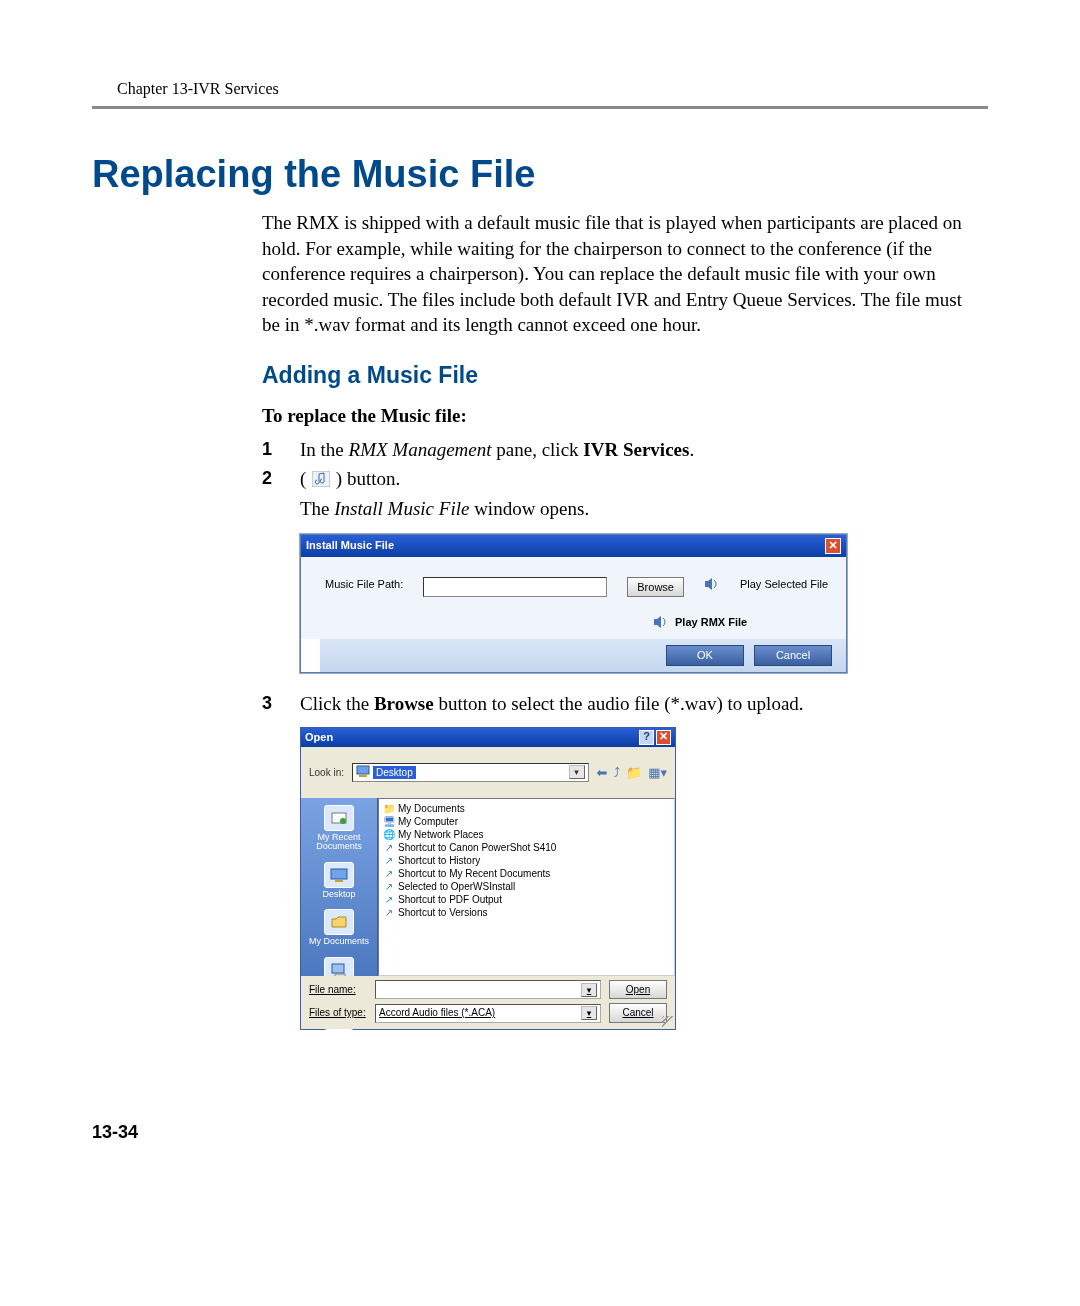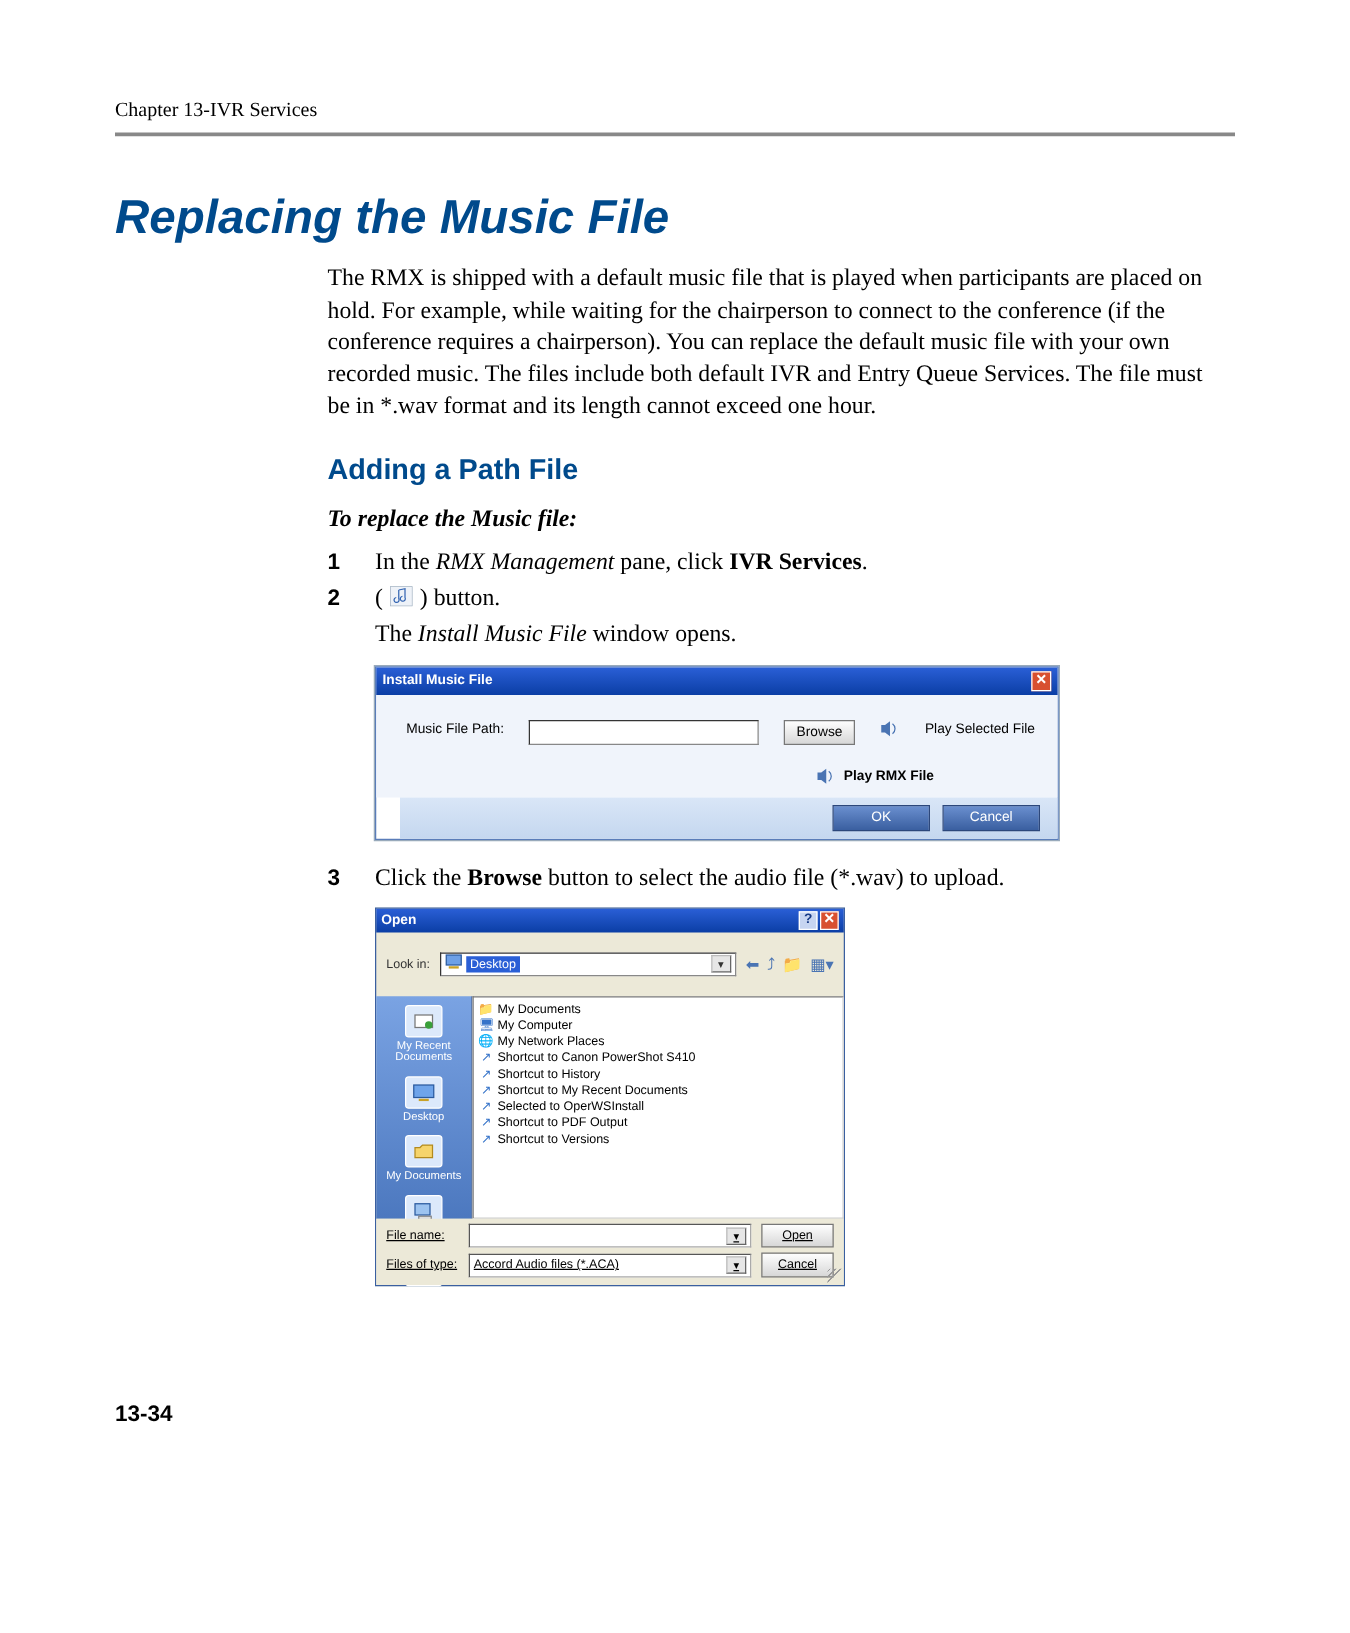--- a/index.html
+++ b/index.html
@@ -11,52 +11,51 @@
     padding: 0;
     background: #fff;
     width: 1080px;
   }
   .page {
     padding: 78px 92px 60px 92px;
   }
   .chapter-line {
     font-size: 16px;
     margin-bottom: 6px;
+    margin-left: 25px;
   }
   hr.top-rule {
     border: none;
     border-top: 3px solid #888;
     margin: 0 0 40px 0;
   }
   h1.section-title {
     color: #004a8c;
     font-family: Futura, "Century Gothic", "Trebuchet MS", Arial, sans-serif;
     font-weight: 700;
     font-size: 38px;
     margin: 10px 0 10px 0;
-    font-style: italic;
   }
   .indent-block {
     margin-left: 170px;
     margin-right: 10px;
   }
   .body-para {
     margin: 2px 0 14px 0;
   }
   h2.subhead {
     color: #004a8c;
     font-family: Futura, "Century Gothic", "Trebuchet MS", Arial, sans-serif;
     font-weight: 700;
     font-size: 23px;
     margin: 22px 0 12px 0;
   }
   .leadline {
     font-weight: bold;
     margin: 1px 0 8px 0;
-    font-style: italic;
   }
   .step-row {
     display: flex;
     margin: 0 0 4px 0;
   }
   .step-num {
     width: 38px;
     flex: 0 0 38px;
     font-family: Futura, "Century Gothic", "Trebuchet MS", Arial, sans-serif;
     font-weight: 700;
@@ -247,21 +246,21 @@
 
   <div class="chapter-line">Chapter 13-IVR Services</div>
   <hr class="top-rule">
 
   <h1 class="section-title">Replacing the Music File</h1>
 
   <div class="indent-block">
 
     <p class="body-para">The RMX is shipped with a default music file that is played when participants are placed on hold. For example, while waiting for the chairperson to connect to the conference (if the conference requires a chairperson). You can replace the default music file with your own recorded music. The files include both default IVR and Entry Queue Services. The file must be in *.wav format and its length cannot exceed one hour.</p>
 
-    <h2 class="subhead">Adding a Path File</h2>
+    <h2 class="subhead">Adding a Music File</h2>
 
     <p class="leadline">To replace the Music file:</p>
 
     <div class="step-row">
       <div class="step-num">1</div>
       <div class="step-body">
         <span>In the </span><span class="em">RMX Management</span><span> pane, click </span><span class="bd">IVR Services</span><span>.</span>
       </div>
     </div>
 

